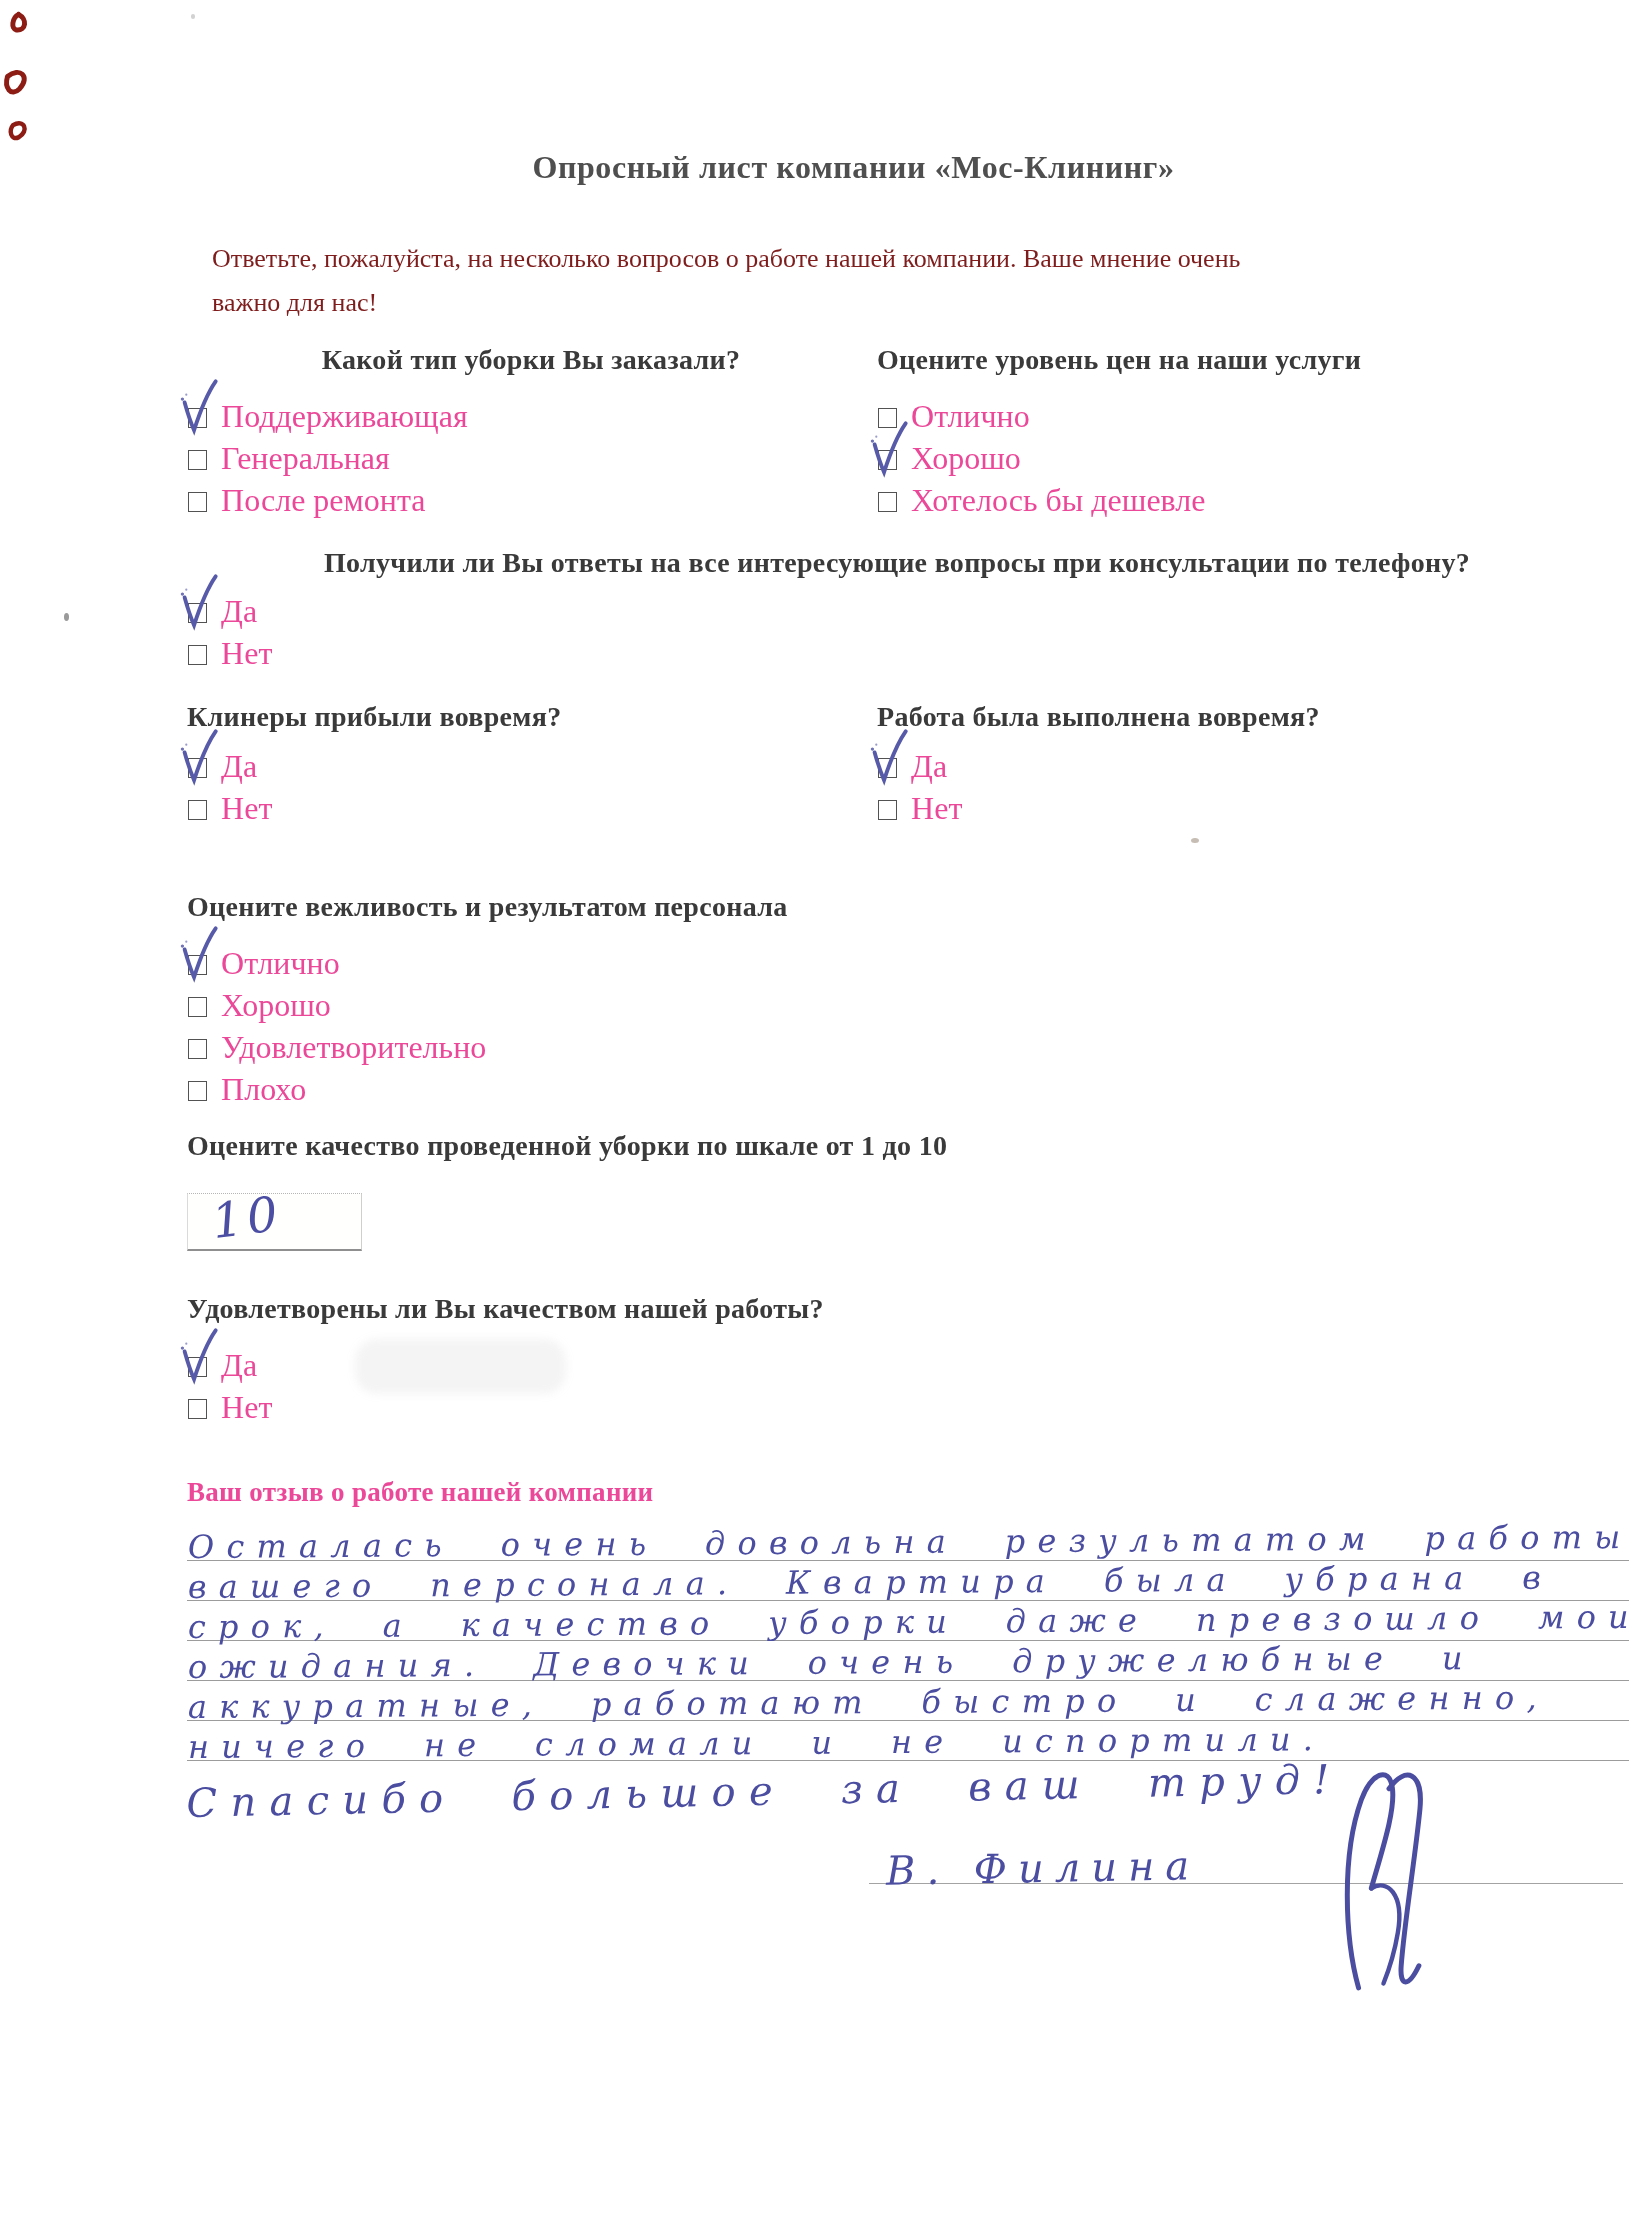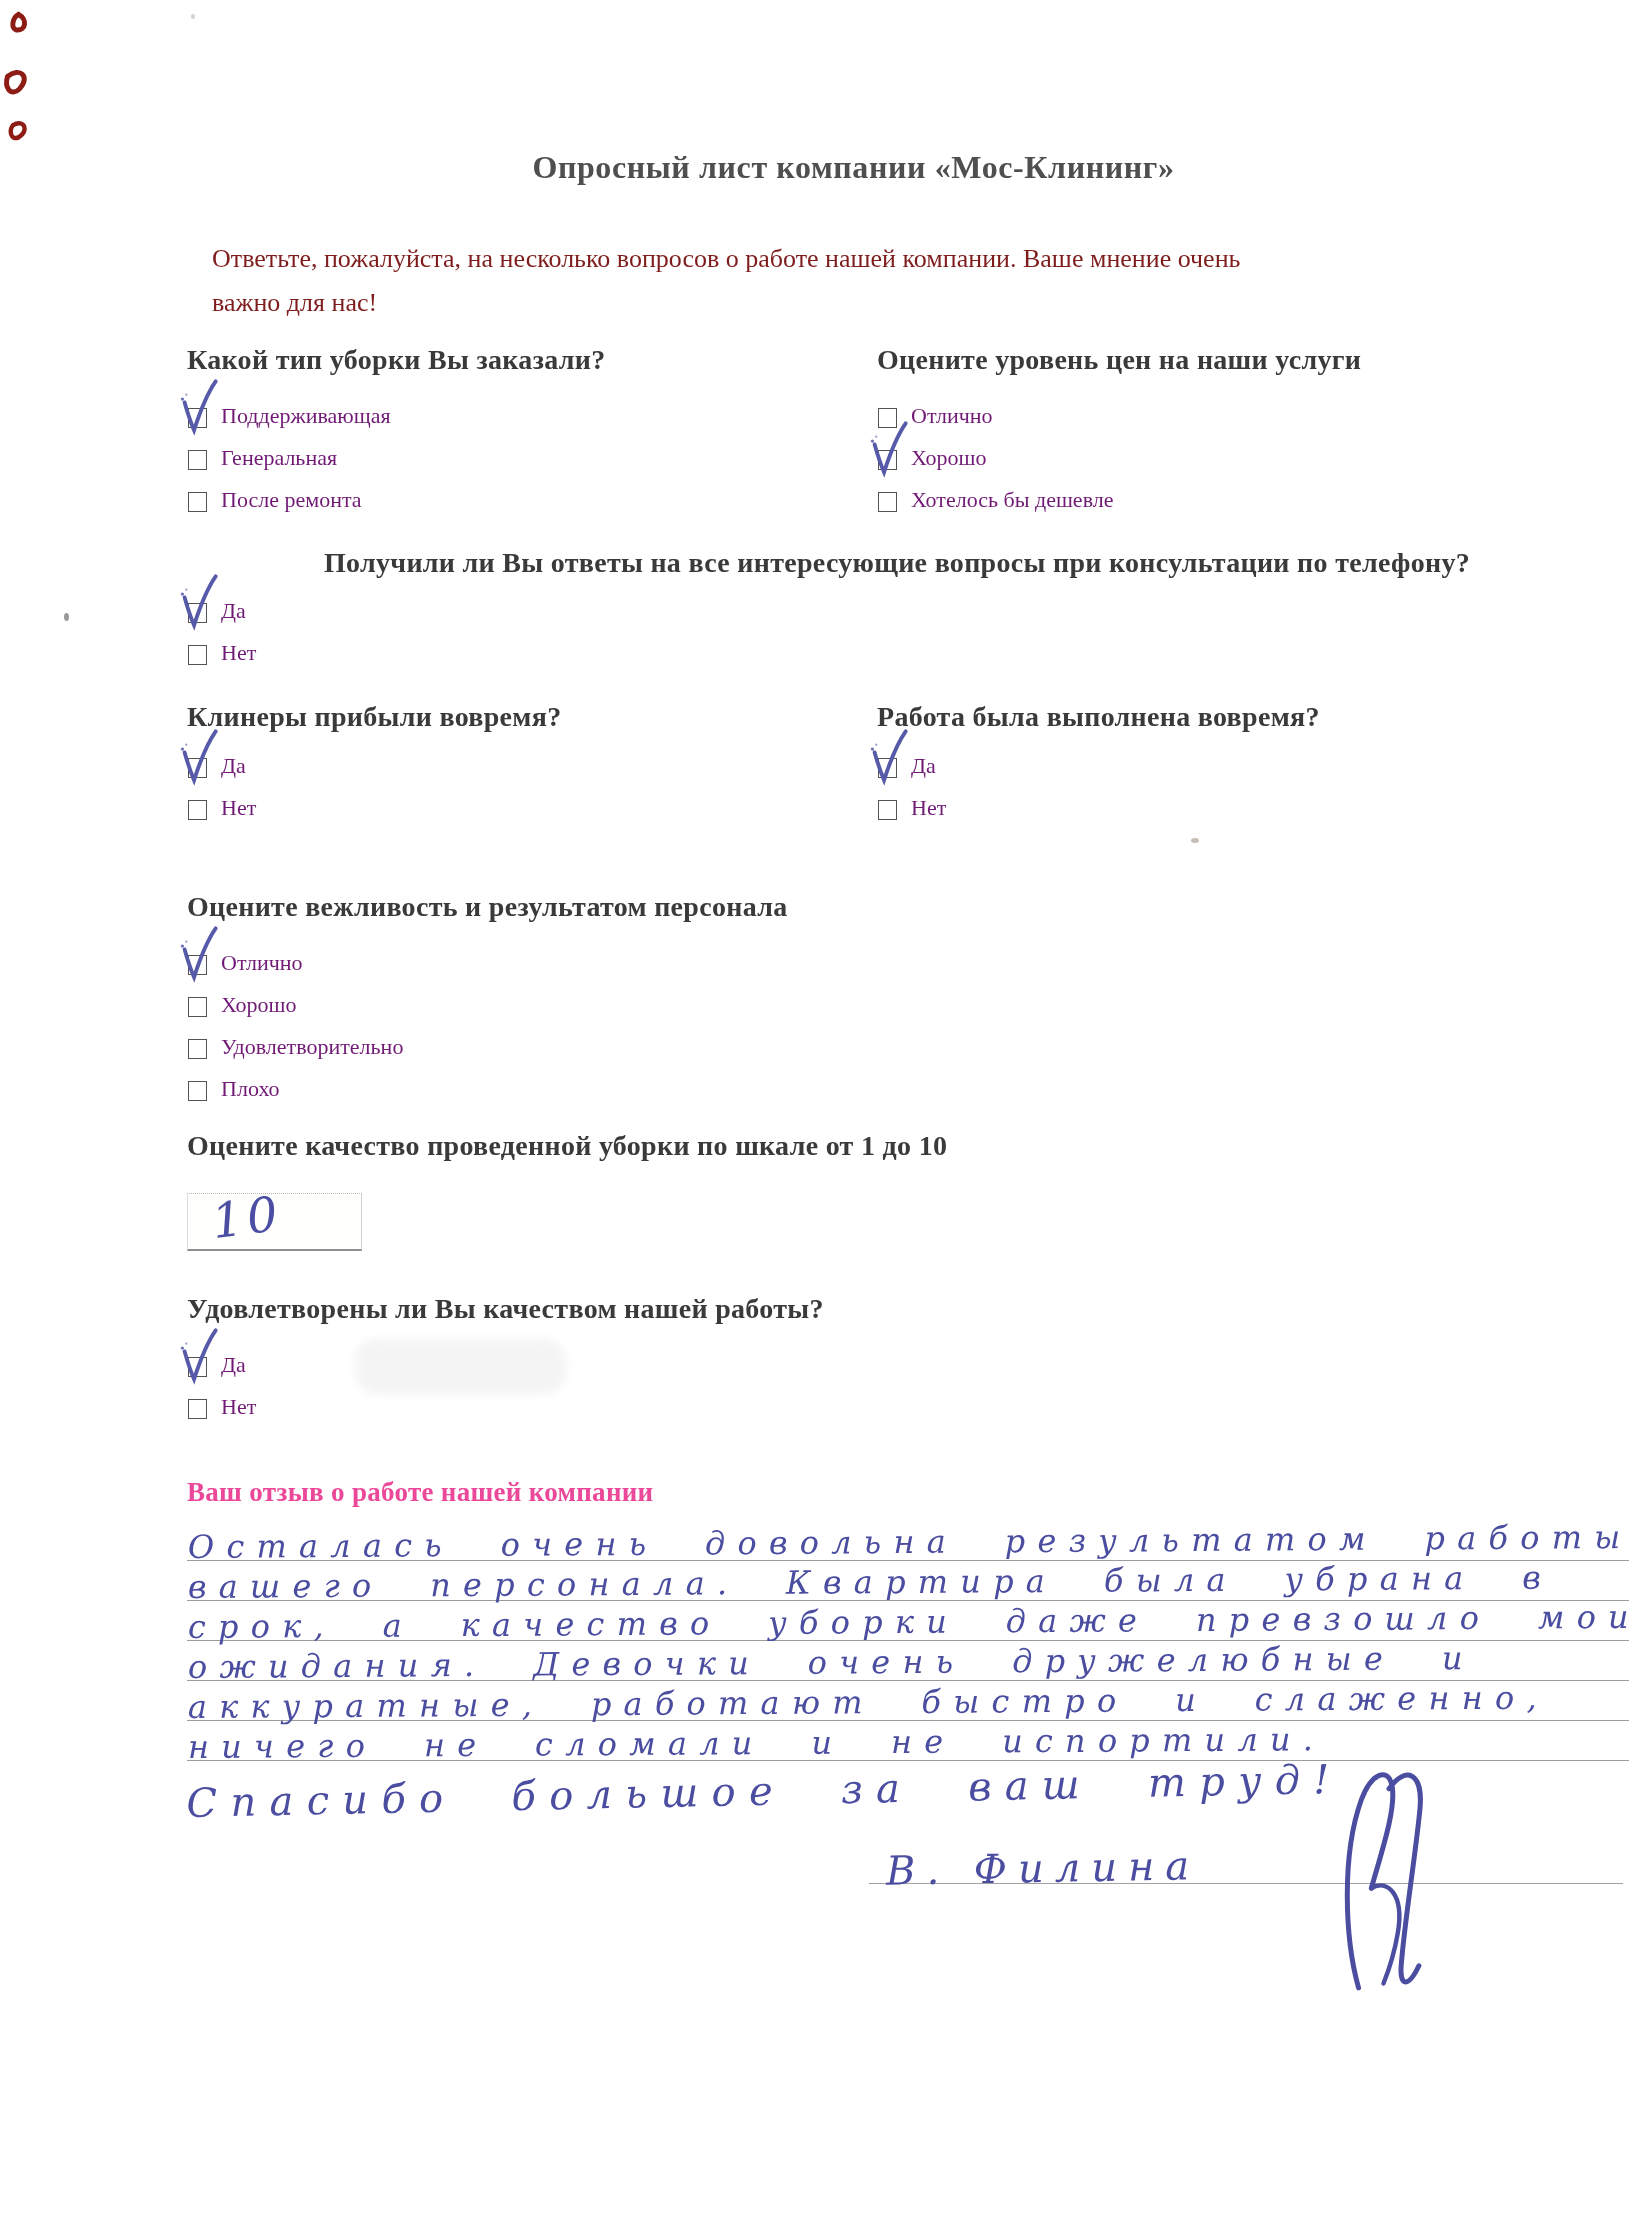--- a/index.html
+++ b/index.html
@@ -23,24 +23,24 @@
     font-size:26px;line-height:44px;color:#7f1d1d;margin-left:28px;}
 
   .q{position:absolute;}
   .q-label{font-size:28px;font-weight:bold;color:#3a3a3a;letter-spacing:0.3px;line-height:33px;}
   .q-label.plain{font-weight:bold;color:#ec4899;}
   .options{margin-top:19px;}
   .opt{display:flex;align-items:center;height:42px;cursor:default;}
   .cb{width:16.6px;height:18px;border:1.7px solid #525252;margin:3.3px 14.4px 0 1.1px;
       position:relative;flex:0 0 auto;background:#fff;}
   .cb svg{position:absolute;left:-10px;top:-31px;width:39px;height:61px;overflow:visible;}
-  .opt-label{font-size:22px;color:#701a75;}
-
-  
-  #q-cleaning-type   {top:343px; left:187px; width:688px;}
+  .opt-label{font-size:32px;color:#ec4899;}
+
+  
+  #q-cleaning-type   {top:343px; left:187px; width:688px;text-align:center;}
   #q-price-level     {top:343px; left:877px;width:754px;}
   #q-phone-consultation{top:546px;left:187px;width:1420px;text-align:center;}
   #q-phone-consultation .options{margin-top:11px;}
   #q-cleaners-on-time{top:700px;left:187px;width:688px;}
   #q-work-on-time    {top:700px;left:877px;width:754px;}
   #q-cleaners-on-time .options,#q-work-on-time .options{margin-top:12.2px;}
   #q-politeness      {top:890px;left:187px;width:943px;}
   #q-quality-score   {top:1129px;left:187px;width:1165px;}
   #q-satisfaction    {top:1292px;left:187px;width:943px;}
 

